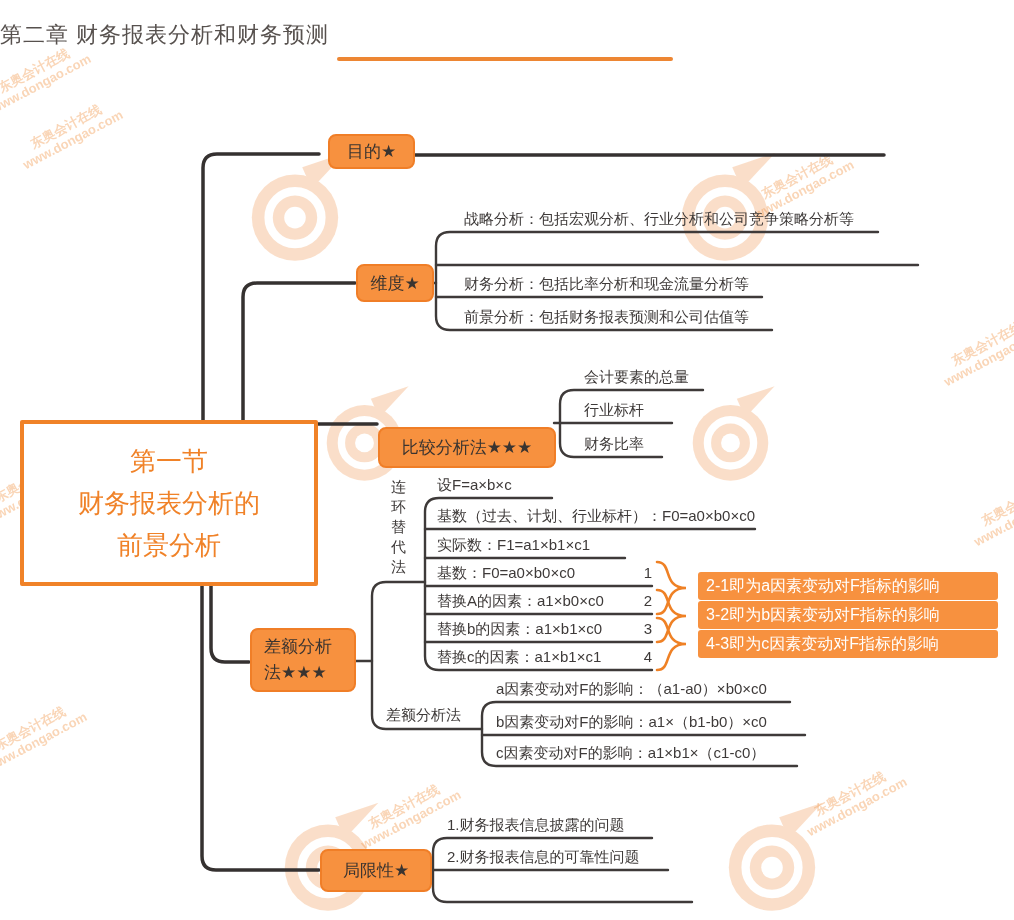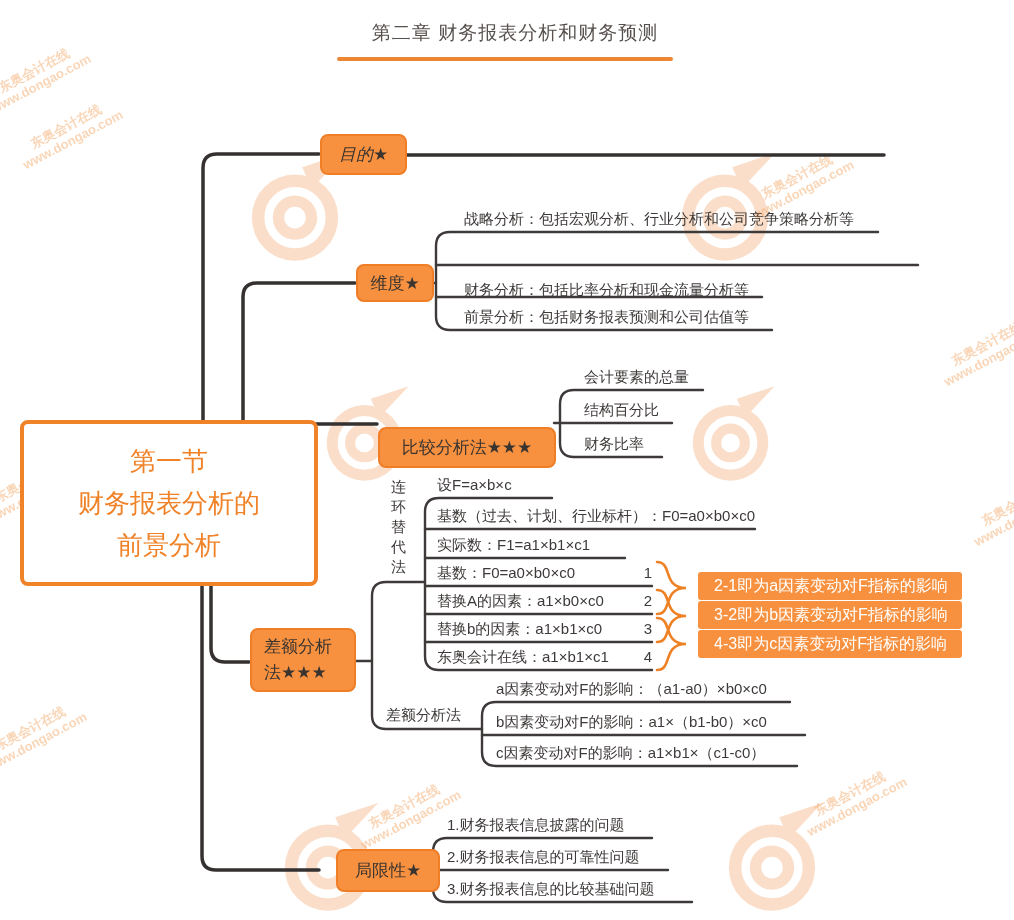--- a/index.html
+++ b/index.html
@@ -3,59 +3,59 @@
 <meta charset="utf-8">
 <style>
   html,body{margin:0;padding:0;background:#ffffff;}
   #stage{
     position:relative;width:1014px;height:920px;overflow:hidden;background:#ffffff;
     font-family:"Liberation Sans","DejaVu Sans",sans-serif;
   }
   .abs{position:absolute;}
   
   .title{
-    left:0;right:0;top:20px;text-align:center;
-    font-size:19px;color:#57514e;letter-spacing:1px;margin-left:16px;
+    left:0;right:0;top:20px;
+    font-size:22px;color:#57514e;letter-spacing:1px;
   }
   .title-underline{left:337px;top:57px;width:336px;height:4px;background:#ed8633;border-radius:2px;}
   
   .main-node{
     left:20px;top:420px;width:290px;height:158px;
-    background:#ffffff;border:4px solid #f08228;border-radius:8px;
+    background:#ffffff;border:4px solid #f08228;border-radius:2px;
     display:flex;flex-direction:column;align-items:center;justify-content:center;
     color:#f08228;font-size:26px;line-height:42px;text-align:center;
   }
   
   .node{
     background:#f7913f;border:2px solid #f07e27;border-radius:8px;
     color:#3a3430;font-size:17px;
     display:flex;align-items:center;justify-content:center;
     box-sizing:border-box;white-space:nowrap;
   }
-  .node-purpose{left:320px;top:134px;width:87px;height:41px;font-style:italic;}
+  .node-purpose{left:328px;top:134px;width:87px;height:35px;}
   .node-dimensions{left:356px;top:264px;width:78px;height:38px;}
   .node-comparative{left:378px;top:403px;width:178px;height:41px;margin-top:24px;}
   .node-factor{
     left:250px;top:628px;width:106px;height:64px;
     white-space:normal;justify-content:flex-start;padding:0 12px;line-height:26px;
   }
-  .node-limitations{left:320px;top:849px;width:104px;height:43px;margin-left:16px;}
+  .node-limitations{left:320px;top:849px;width:112px;height:43px;}
   
   .leaf{
     color:#3e3a39;font-size:15px;height:20px;line-height:20px;white-space:nowrap;
   }
   .num{width:16px;text-align:right;}
   .vlabel{
     left:391px;top:477px;width:17px;color:#3e3a39;font-size:15px;line-height:20px;
     word-break:break-all;text-align:left;
   }
   
   .anno{
-    left:698px;width:264px;height:28px;background:#f7913f;border-radius:3px;
-    color:#ffffff;font-size:16px;line-height:28px;padding-left:16px;
+    left:698px;width:300px;height:28px;background:#f7913f;border-radius:3px;
+    color:#ffffff;font-size:16px;line-height:28px;padding-left:8px;
     box-sizing:border-box;white-space:nowrap;
   }
   
   .wmtext{
     color:#f2994d;opacity:.4;font-size:13px;font-weight:bold;line-height:15px;
     transform:rotate(-28deg);white-space:nowrap;text-align:center;pointer-events:none;
   }
   .wmlogo{opacity:.3;pointer-events:none;}
   svg.lines{left:0;top:0;}
   .z0{z-index:0}.z1{z-index:1}.z2{z-index:2}
@@ -171,48 +171,47 @@
   </div>
 
   <div class="abs node node-purpose z2">目的★</div>
   <div class="abs node node-dimensions z2">维度★</div>
   <div class="abs node node-comparative z2">比较分析法★★★</div>
   <div class="abs node node-factor z2">差额分析法★★★</div>
   <div class="abs node node-limitations z2">局限性★</div>
 
 
   <div class="abs leaf z2" style="left:464px;top:209px">战略分析：包括宏观分析、行业分析和公司竞争策略分析等</div>
-  <div class="abs leaf z2" style="left:464px;top:280px">财务分析：包括比率分析和现金流量分析等</div>
+  <div class="abs leaf z2" style="left:464px;top:274px">财务分析：包括比率分析和现金流量分析等</div>
   <div class="abs leaf z2" style="left:464px;top:307px">前景分析：包括财务报表预测和公司估值等</div>
 
   <div class="abs leaf z2" style="left:584px;top:367px">会计要素的总量</div>
-  <div class="abs leaf z2" style="left:584px;top:400px">结构百分比</div>
+  <div class="abs leaf z2" style="left:584px;top:400px">行业标杆</div>
   <div class="abs leaf z2" style="left:584px;top:434px">财务比率</div>
 
   <div class="abs vlabel z2">连环替代法</div>
 
   <div class="abs leaf z2" style="left:437px;top:475px">设F=a×b×c</div>
   <div class="abs leaf z2" style="left:437px;top:506px">基数（过去、计划、行业标杆）：F0=a0×b0×c0</div>
   <div class="abs leaf z2" style="left:437px;top:535px">实际数：F1=a1×b1×c1</div>
   <div class="abs leaf z2" style="left:437px;top:563px">基数：F0=a0×b0×c0</div>
   <div class="abs leaf z2" style="left:437px;top:591px">替换A的因素：a1×b0×c0</div>
   <div class="abs leaf z2" style="left:437px;top:619px">替换b的因素：a1×b1×c0</div>
-  <div class="abs leaf z2" style="left:437px;top:647px">东奥会计在线：a1×b1×c1</div>
+  <div class="abs leaf z2" style="left:437px;top:647px">替换c的因素：a1×b1×c1</div>
 
   <div class="abs leaf num z2" style="left:636px;top:563px">1</div>
   <div class="abs leaf num z2" style="left:636px;top:591px">2</div>
   <div class="abs leaf num z2" style="left:636px;top:619px">3</div>
   <div class="abs leaf num z2" style="left:636px;top:647px">4</div>
 
   <div class="abs anno z2" style="top:572px">2-1即为a因素变动对F指标的影响</div>
   <div class="abs anno z2" style="top:601px">3-2即为b因素变动对F指标的影响</div>
   <div class="abs anno z2" style="top:630px">4-3即为c因素变动对F指标的影响</div>
 
   <div class="abs leaf z2" style="left:386px;top:705px">差额分析法</div>
   <div class="abs leaf z2" style="left:496px;top:679px">a因素变动对F的影响：（a1-a0）×b0×c0</div>
   <div class="abs leaf z2" style="left:496px;top:712px">b因素变动对F的影响：a1×（b1-b0）×c0</div>
   <div class="abs leaf z2" style="left:496px;top:743px">c因素变动对F的影响：a1×b1×（c1-c0）</div>
 
   <div class="abs leaf z2" style="left:447px;top:815px">1.财务报表信息披露的问题</div>
   <div class="abs leaf z2" style="left:447px;top:847px">2.财务报表信息的可靠性问题</div>
-  <div class="abs leaf z2" style="left:447px;top:879px">3.财务报表信息的比较基础问题</div>
 
 </div>
 
 </body></html>

